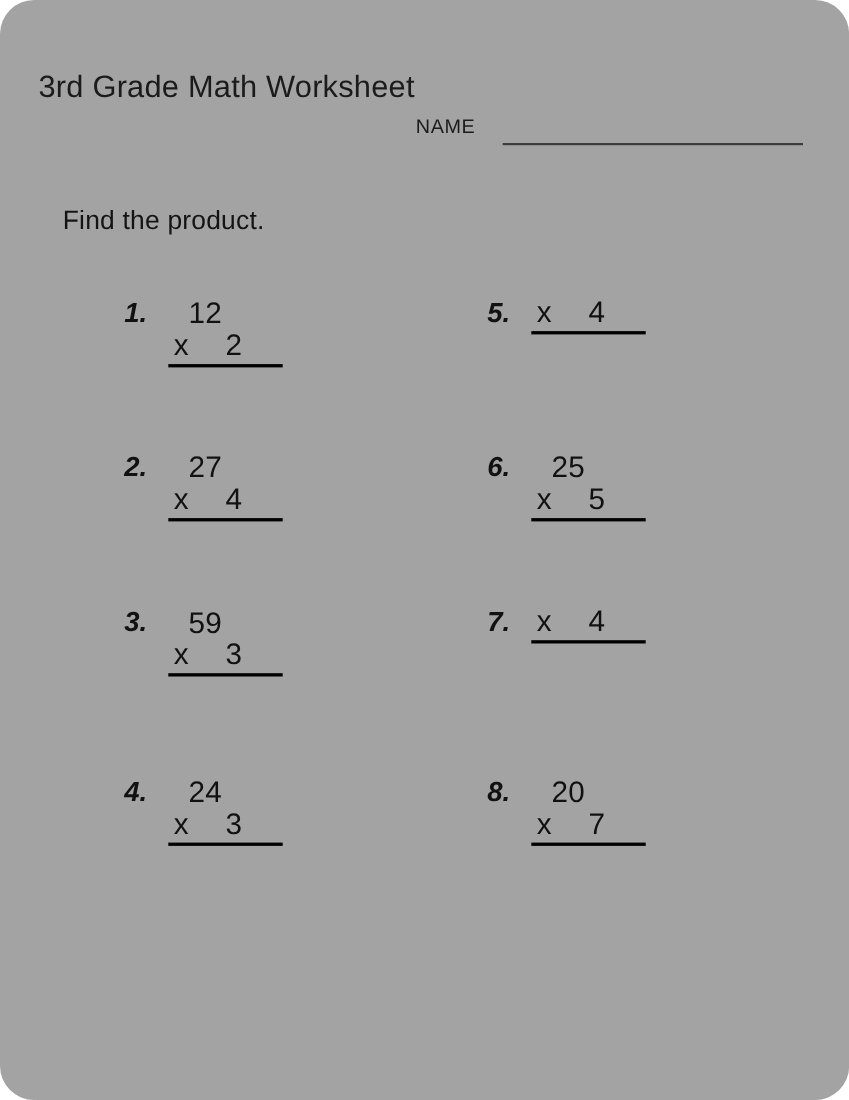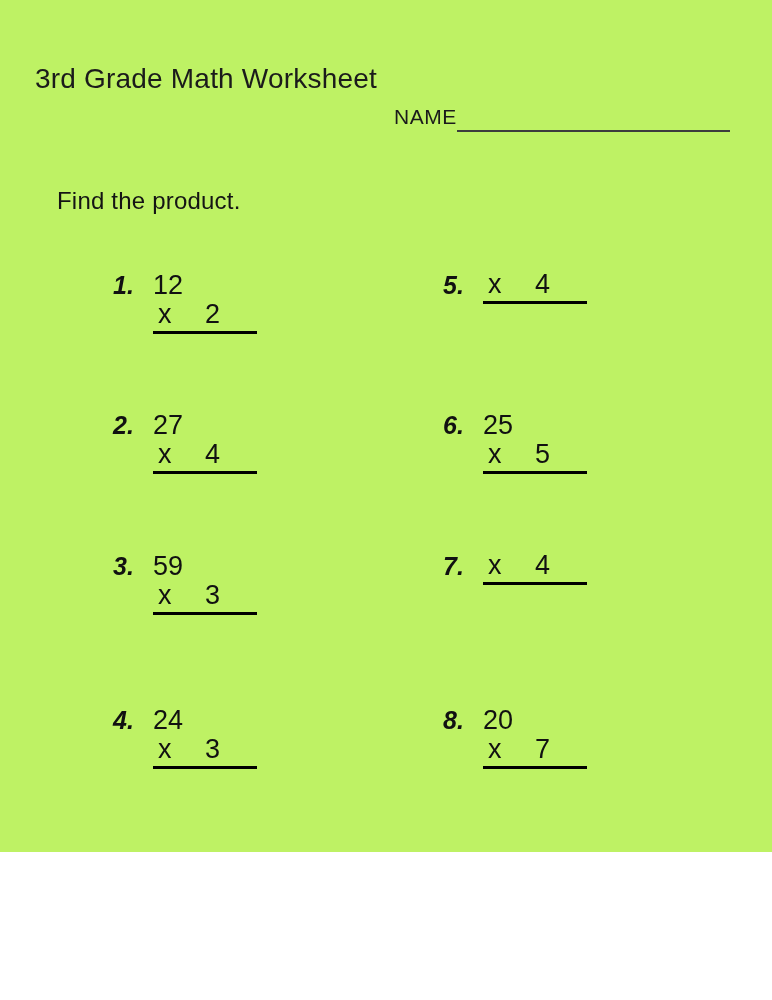--- a/index.html
+++ b/index.html
@@ -7,40 +7,41 @@
     width: 772px;
     height: 1000px;
     background: #ffffff;
     font-family: "Liberation Sans", sans-serif;
     color: #161616;
     overflow: hidden;
   }
   .page {
     position: relative;
     width: 772px;
-    height: 852px;
-    background: #bef264;
+    height: 1000px;
+    background: #a3a3a3;
+    border-radius: 31px;
   }
 
   
   .title-block {
     position: absolute;
     left: 35px;
     top: 58px;
     font-size: 28px;
     line-height: 41px;
     font-weight: 400;
     letter-spacing: 0.2px;
     color: #1b1b1b;
   }
   .name-row {
     position: absolute;
-    left: 394px;
+    left: 378px;
     top: 105px;
-    font-size: 21px;
+    font-size: 18px;
     color: #1b1b1b;
     letter-spacing: 0.5px;
   }
   .name-underline {
     position: absolute;
     left: 457px;
     top: 130px;
     width: 273px;
     height: 2px;
     background: #3d3d3d;
@@ -69,21 +70,21 @@
     font-style: italic;
     line-height: 30px;
     color: #111111;
   }
   .work {
     width: 104px;
   }
   .operand-top {
     font-size: 27px;
     line-height: 30px;
-    text-align: left;
+    text-align: center;
     padding-right: 37px;
     color: #111111;
   }
   .mult-row {
     display: flex;
     justify-content: space-between;
     font-size: 27px;
     line-height: 28px;
     padding-left: 5px;
     padding-right: 37px;

